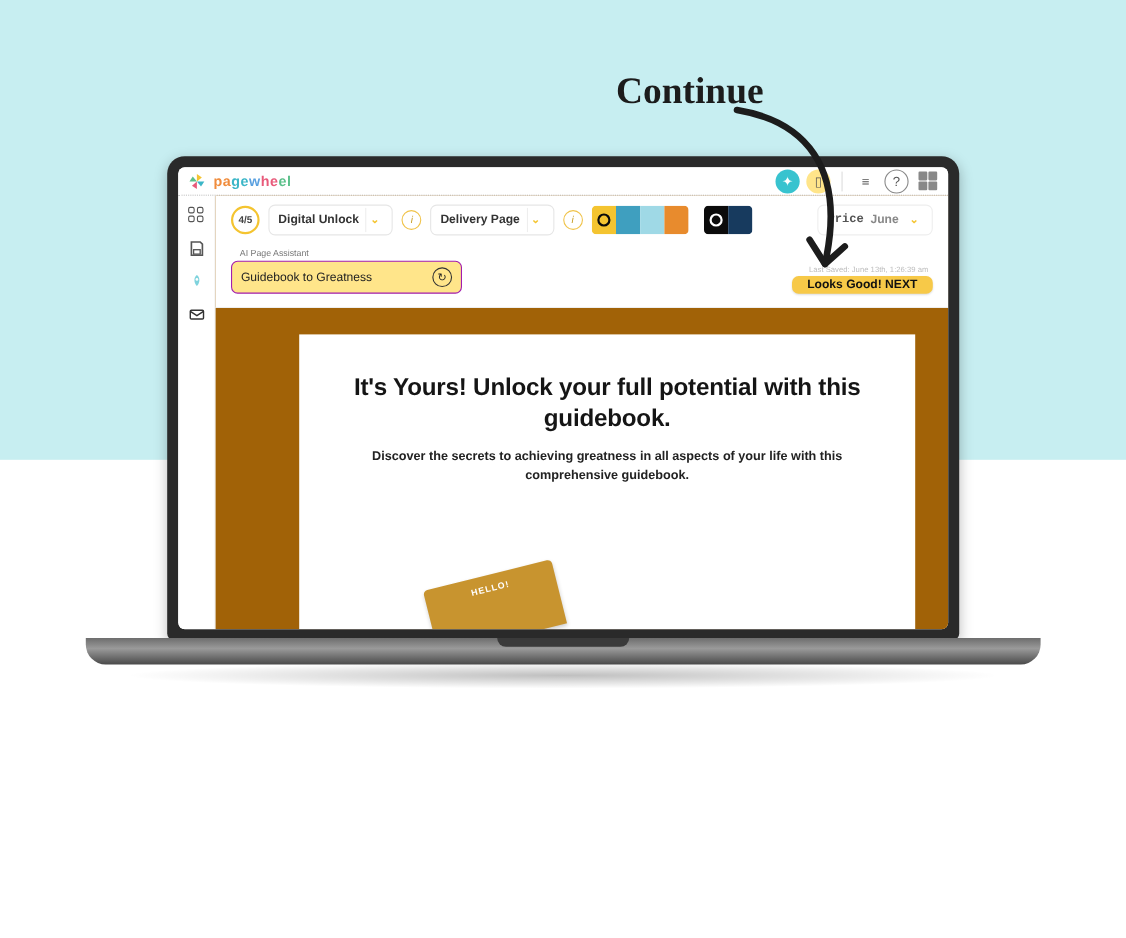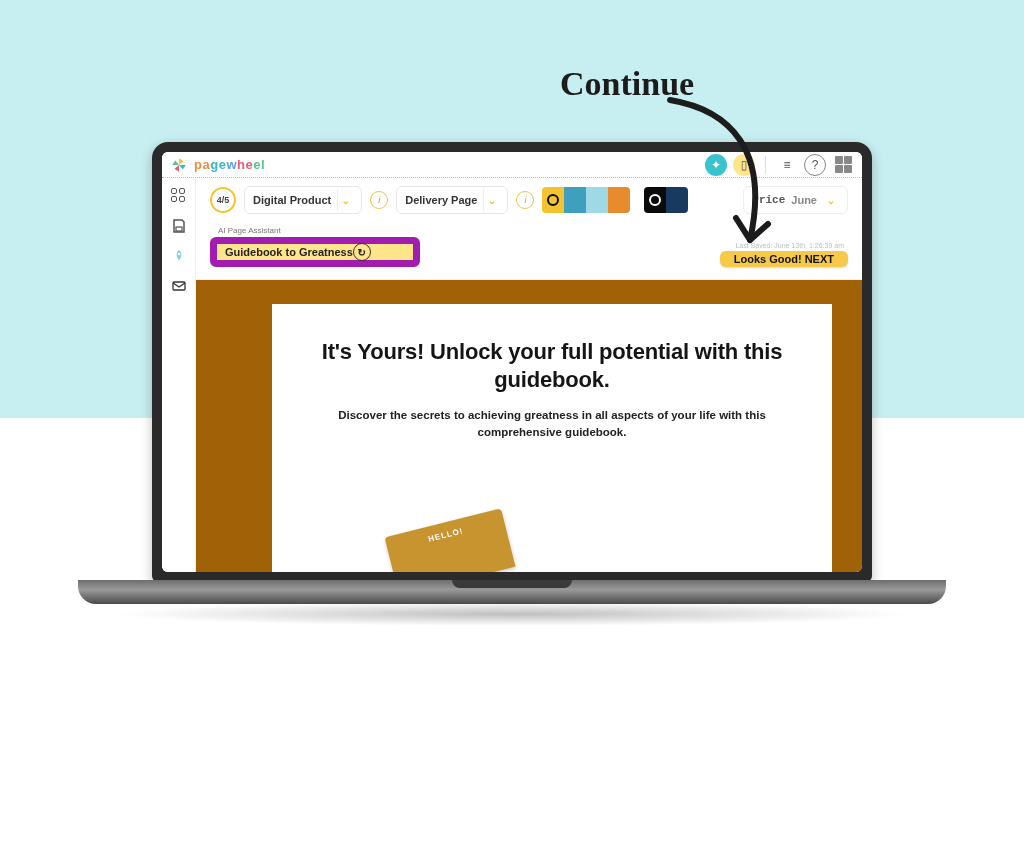--- a/index.html
+++ b/index.html
@@ -72,21 +72,21 @@
   .sw{width:22px;height:26px;display:flex;align-items:center;justify-content:center;}
   .sw .ring{width:12px;height:12px;border:2px solid;border-radius:50%;}
   .sw.sel{background:#0b0b0b;}
   .price-pill{height:28px;background:#fff;border:1px solid #eee;border-radius:6px;display:flex;align-items:center;gap:6px;padding:0 8px;font-size:11px;font-weight:600;color:#333;}
   .price-pill .lbl{color:#555;font-family:Liberation Mono, monospace;}
   .price-pill .val{color:#888;}
 
   .second-row{display:flex;align-items:flex-end;justify-content:space-between;margin-top:12px;}
   .assistant{display:flex;flex-direction:column;}
   .assist-label{font-size:8px;color:#777;margin-left:8px;margin-bottom:2px;}
-  .assist-box{background:#ffe58a;border:7px solid #a21caf;border-radius:6px;height:30px;width:210px;display:flex;align-items:center;padding:0 8px;font-size:11px;font-weight:700;color:#222;}
+  .assist-box{background:#ffe58a;border:1px solid #a21caf;border-radius:6px;height:30px;width:210px;display:flex;align-items:center;justify-content:space-between;padding:0 8px;font-size:11px;font-weight:400;color:#222;}
   .refresh{width:18px;height:18px;border:1.5px solid #333;border-radius:50%;display:flex;align-items:center;justify-content:center;font-size:10px;}
   .next-col{display:flex;flex-direction:column;align-items:flex-end;}
   .last-saved{font-size:7px;color:#bdbdbd;margin-bottom:2px;margin-right:4px;}
   .next-btn{background:#f7c948;border:none;border-radius:6px;height:16px;padding:0 14px;font-size:11px;font-weight:800;color:#111;box-shadow:0 1px 2px rgba(0,0,0,.15);}
 
   .canvas-area{flex:1;display:flex;justify-content:flex-end;padding:24px 30px 0 30px;overflow:hidden;}
   .page{background:#fff;width:560px;display:flex;flex-direction:column;align-items:center;padding:34px 40px 0 40px;position:relative;}
   .headline{font-size:22px;font-weight:800;color:#151515;text-align:center;line-height:1.25;letter-spacing:-.2px;}
   .sub{font-size:11.5px;font-weight:700;color:#222;text-align:center;margin-top:14px;line-height:1.5;max-width:430px;}
   .book{
@@ -173,21 +173,21 @@
               </svg>
           </span>
         </div>
 
         <div class="main">
           <div class="toolbar-wrap">
             <div class="toolbar">
               <span class="step-badge">4/5</span>
 
               <span class="tool-pill">
-                <span>Digital Product</span>
+                <span>Digital Unlock</span>
                 <span class="chev">⌄</span>
               </span>
               <span class="mini-circle">i</span>
 
               <span class="tool-pill">
                 <span>Delivery Page</span>
                 <span class="chev">⌄</span>
               </span>
               <span class="mini-circle">i</span>
 

